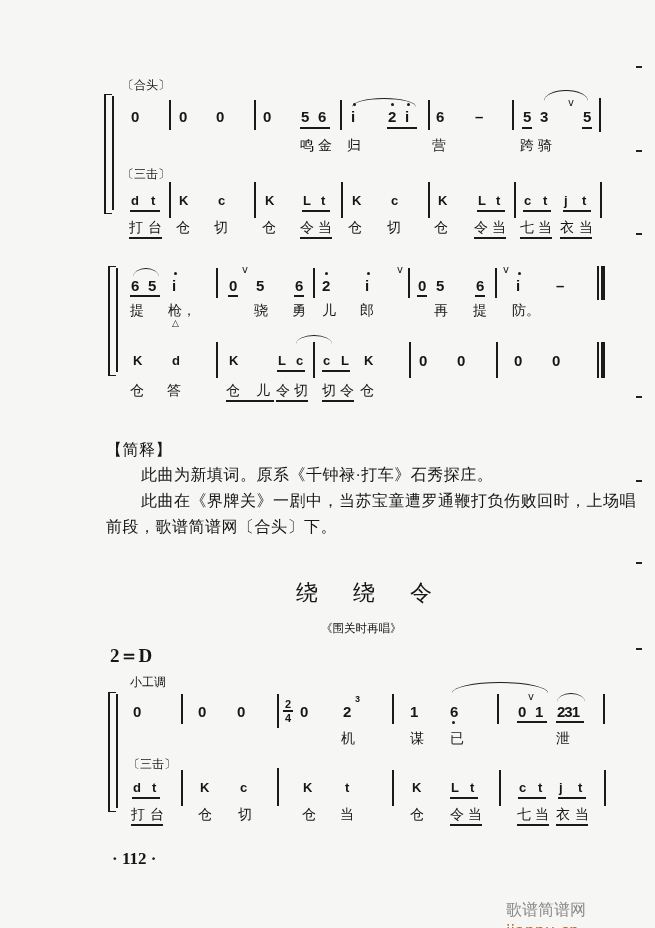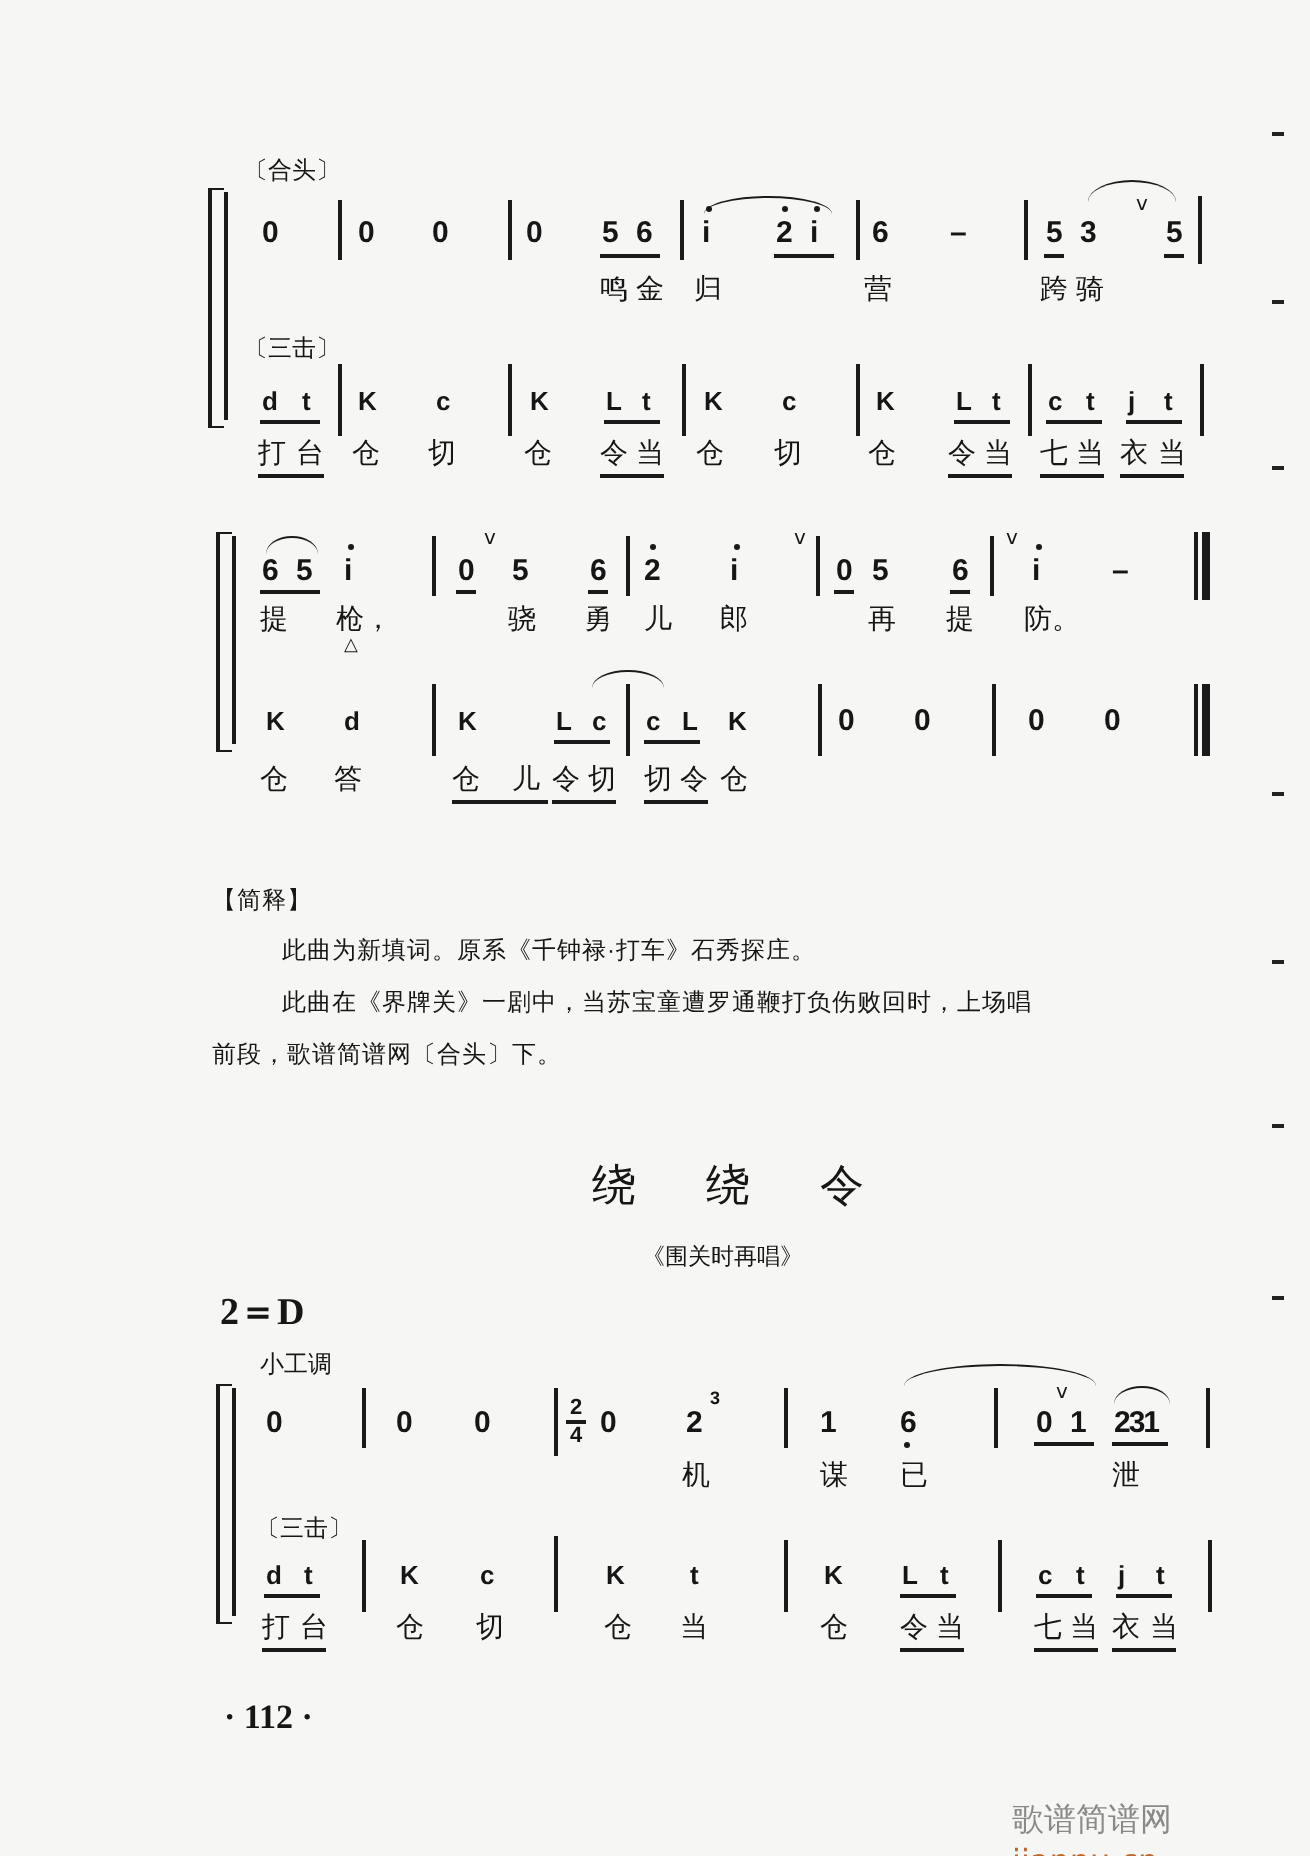--- a/index.html
+++ b/index.html
@@ -16,21 +16,21 @@
   .bar.thin { width:1.5px; }
   .ul { position:absolute; height:1.5px; background:#1a1a1a; }
   .dot { position:absolute; width:3px; height:3px; border-radius:50%; background:#1a1a1a; }
   .slur { position:absolute; border-top:1.6px solid #1a1a1a; border-radius:50% 50% 0 0 / 100% 100% 0 0; height:8px; }
   .brk-l { position:absolute; border-left:2.5px solid #1a1a1a; border-top:1.5px solid #1a1a1a; border-bottom:1.5px solid #1a1a1a; width:6px; }
   .brk-l2 { position:absolute; width:1.5px; background:#1a1a1a; }
   .endbar { position:absolute; width:2px; background:#1a1a1a; }
   .endbar2 { position:absolute; width:4px; background:#1a1a1a; }
   .breath { position:absolute; font-family:"DejaVu Sans", sans-serif; font-size:10px; line-height:10px; }
   .margin-tick { position:absolute; width:6px; height:2px; background:#222; }
-  .body-text { position:absolute; font-family:Liberation Sans, sans-serif; font-size:12px; line-height:18px; white-space:nowrap; letter-spacing:0.5px; }
+  .body-text { position:absolute; font-family:Liberation Sans, sans-serif; font-size:16px; line-height:18px; white-space:nowrap; letter-spacing:0.5px; }
   .title { position:absolute; font-family:"DejaVu Serif", serif; font-size:22px; letter-spacing:14px; }
   .sub { position:absolute; font-family:"DejaVu Serif", serif; font-size:11.5px; }
   .key { position:absolute; font-family:"Liberation Serif", serif; font-weight:bold; font-size:19px; }
   .pageno { position:absolute; font-family:"Liberation Serif", serif; font-weight:bold; font-size:17px; }
   .wm { position:absolute; font-size:16px; color:#8a8a8a; font-family:"DejaVu Serif", serif; }
   .wm .en { color:#c0672c; font-family:"DejaVu Sans", sans-serif; }
   .frac { position:absolute; font-family:"Liberation Sans", sans-serif; font-weight:bold; font-size:11px; line-height:10px; text-align:center; }
   .frac .fl { height:1.5px; background:#1a1a1a; margin:1px 0; }
   .sup { position:absolute; font-family:"Liberation Sans", sans-serif; font-weight:bold; font-size:9px; }
   .tri { position:absolute; font-size:9px; }

